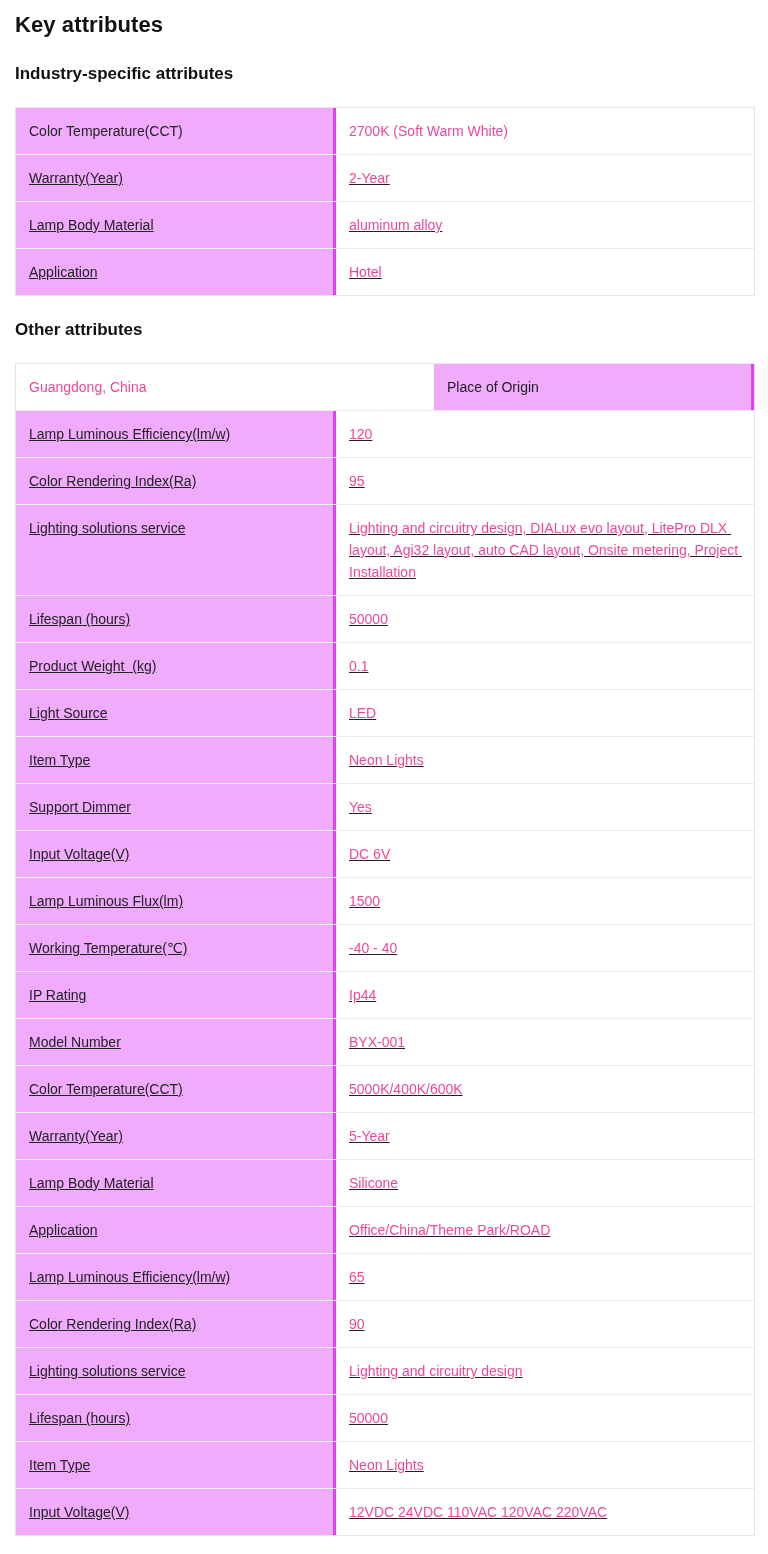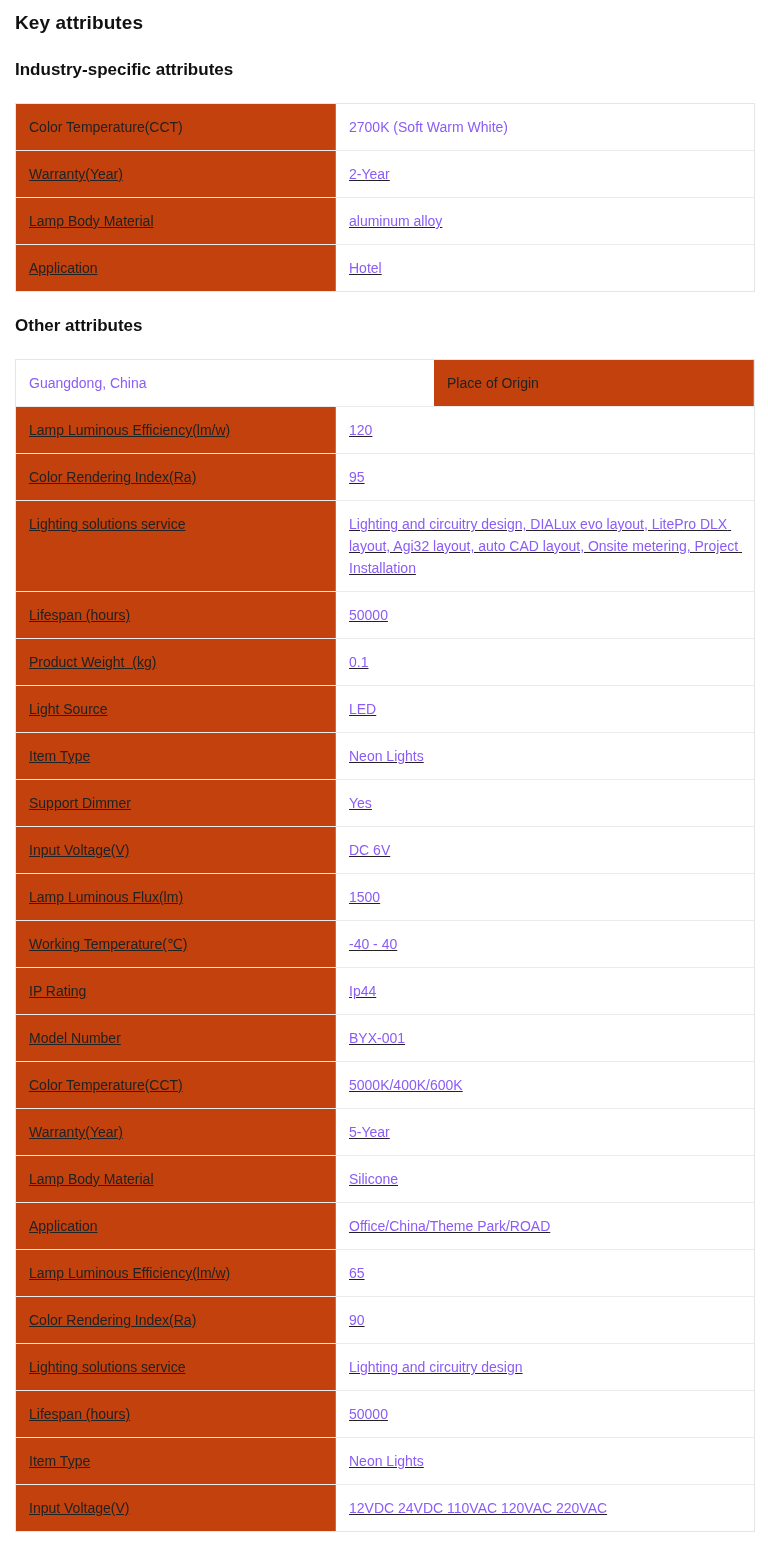--- a/index.html
+++ b/index.html
@@ -8,21 +8,21 @@
     height: 1554px;
     overflow: hidden;
     background: #ffffff;
     font-family: "Liberation Sans", "DejaVu Sans", sans-serif;
     color: #222222;
   }
   .page {
     padding: 12px 13px 0 15px;
   }
   .page-title {
-    font-size: 19px;
+    font-size: 22px;
     font-weight: 700;
     color: #111111;
     letter-spacing: 0.1px;
     margin-bottom: 26px;
   }
   .section-heading {
     font-size: 17px;
     font-weight: 700;
     color: #111111;
     margin-bottom: 23px;
@@ -43,28 +43,28 @@
     font-size: 14px;
     line-height: 22px;
     padding: 12px 13px;
     white-space: pre-wrap;
     min-height: 46px;
     display: block;
   }
   .attr-label {
     width: 320px;
     flex: 0 0 320px;
-    background: #c2410c;
-    border-right: 1px solid #d946ef;
+    background: #f0abfc;
+    border-right: 3px solid #d946ef;
     color: #222222;
   }
   .attr-value {
     flex: 1 1 auto;
     background: #ffffff;
-    color: #8b5cf6;
+    color: #ec4899;
   }
 </style>
 </head>
 <body>
 
 <div class="page">
 
   <div class="page-title">Key attributes</div>
 
   <div>

